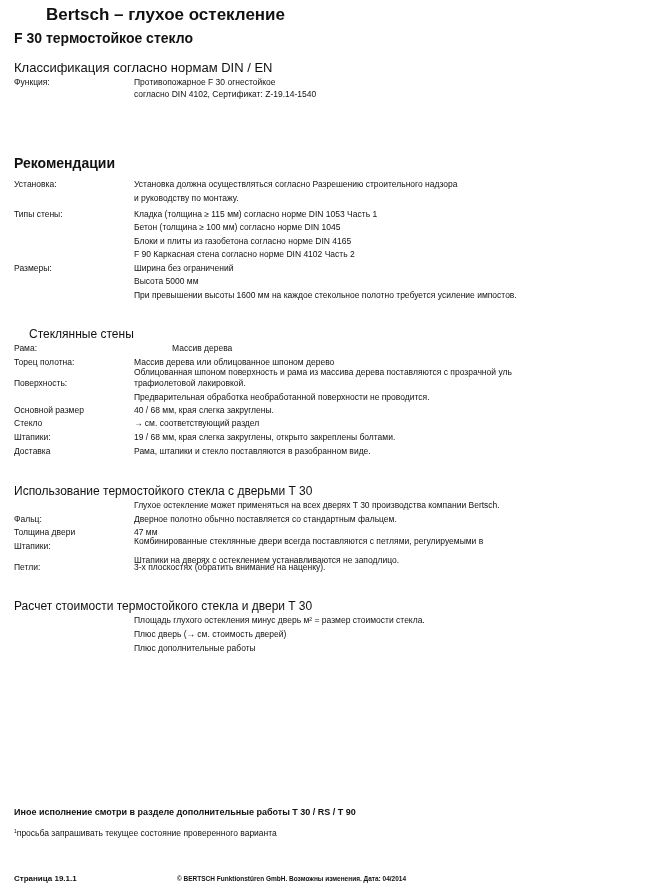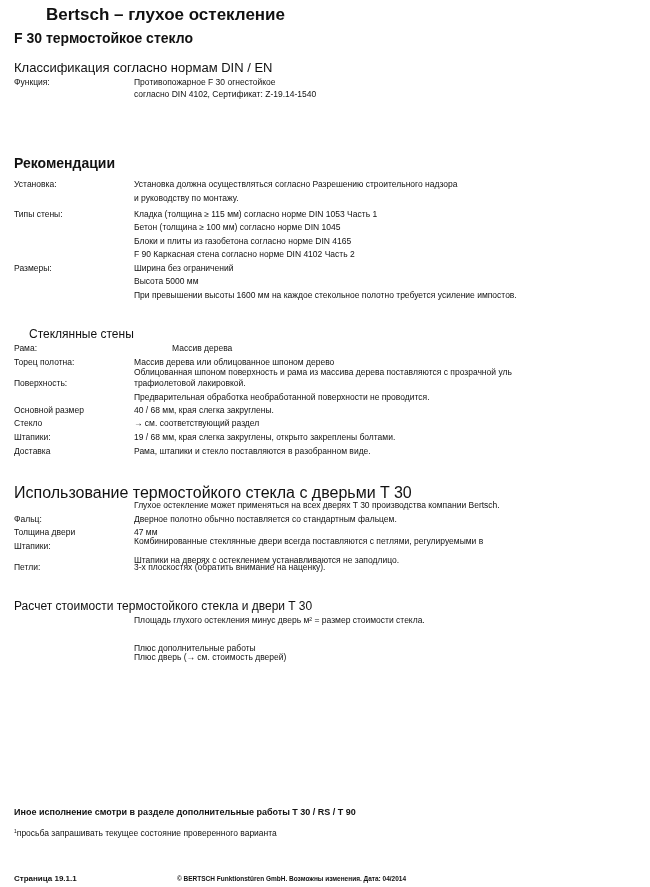--- a/index.html
+++ b/index.html
@@ -59,38 +59,38 @@
   <div class="abs lbl" style="top:405px;">Основной размер</div>
   <div class="abs val" style="top:405px;">40 / 68 мм, края слегка закруглены.</div>
   <div class="abs lbl" style="top:418px;">Стекло</div>
   <div class="abs val" style="top:418px;">→ см. соответствующий раздел</div>
   <div class="abs lbl" style="top:432px;">Штапики:</div>
   <div class="abs val" style="top:432px;">19 / 68 мм, края слегка закруглены, открыто закреплены болтами.</div>
   <div class="abs lbl" style="top:446px;">Доставка</div>
   <div class="abs val" style="top:446px;">Рама, штапики и стекло поставляются в разобранном виде.</div>
 </div>
 
-<div class="abs h-light" style="left:14px; top:484px; font-size:16px;">Использование термостойкого стекла с дверьми T 30</div>
+<div class="abs h-light" style="left:14px; top:484px; font-size:12px;">Использование термостойкого стекла с дверьми T 30</div>
 <div>
   <div class="abs val" style="top:500px;">Глухое остекление может применяться на всех дверях T 30 производства компании Bertsch.</div>
   <div class="abs lbl" style="top:514px;">Фальц:</div>
   <div class="abs val" style="top:514px;">Дверное полотно обычно поставляется со стандартным фальцем.</div>
   <div class="abs lbl" style="top:527px;">Толщина двери</div>
   <div class="abs val" style="top:527px;">47 мм</div>
   <div class="abs lbl" style="top:541px;">Штапики:</div>
   <div class="abs val" style="top:555px;">Штапики на дверях с остеклением устанавливаются не заподлицо.</div>
   <div class="abs val" style="top:536px;">Комбинированные стеклянные двери всегда поставляются с петлями, регулируемыми в</div>
   <div class="abs lbl" style="top:562px;">Петли:</div>
   <div class="abs val" style="top:562px;">3-х плоскостях (обратить внимание на наценку).</div>
 </div>
 
 <div class="abs h-light" style="left:14px; top:599px; font-size:12px;">Расчет стоимости термостойкого стекла и двери T 30</div>
 <div>
   <div class="abs val" style="top:615px;">Площадь глухого остекления минус дверь м² = размер стоимости стекла.</div>
-  <div class="abs val" style="top:652px;">Плюс дверь (→ см. стоимость дверей)</div>
+  <div class="abs val" style="top:629px;">Плюс дверь (→ см. стоимость дверей)</div>
   <div class="abs val" style="top:643px;">Плюс дополнительные работы</div>
 </div>
 
 <div class="abs foot-bold" style="left:14px; top:807px; font-size:9px;">Иное исполнение смотри в разделе дополнительные работы T 30 / RS / T 90</div>
 <div class="abs footnote" style="left:14px; top:828px;">
   <sup>1</sup><span>просьба запрашивать текущее состояние проверенного варианта</span>
 </div>
 
 <div class="abs foot-bold" style="left:14px; top:874px;">Страница 19.1.1</div>
 <div class="abs foot-small" style="left:177px; top:875px;">© BERTSCH Funktionstüren GmbH. Возможны изменения. Дата: 04/2014</div>

